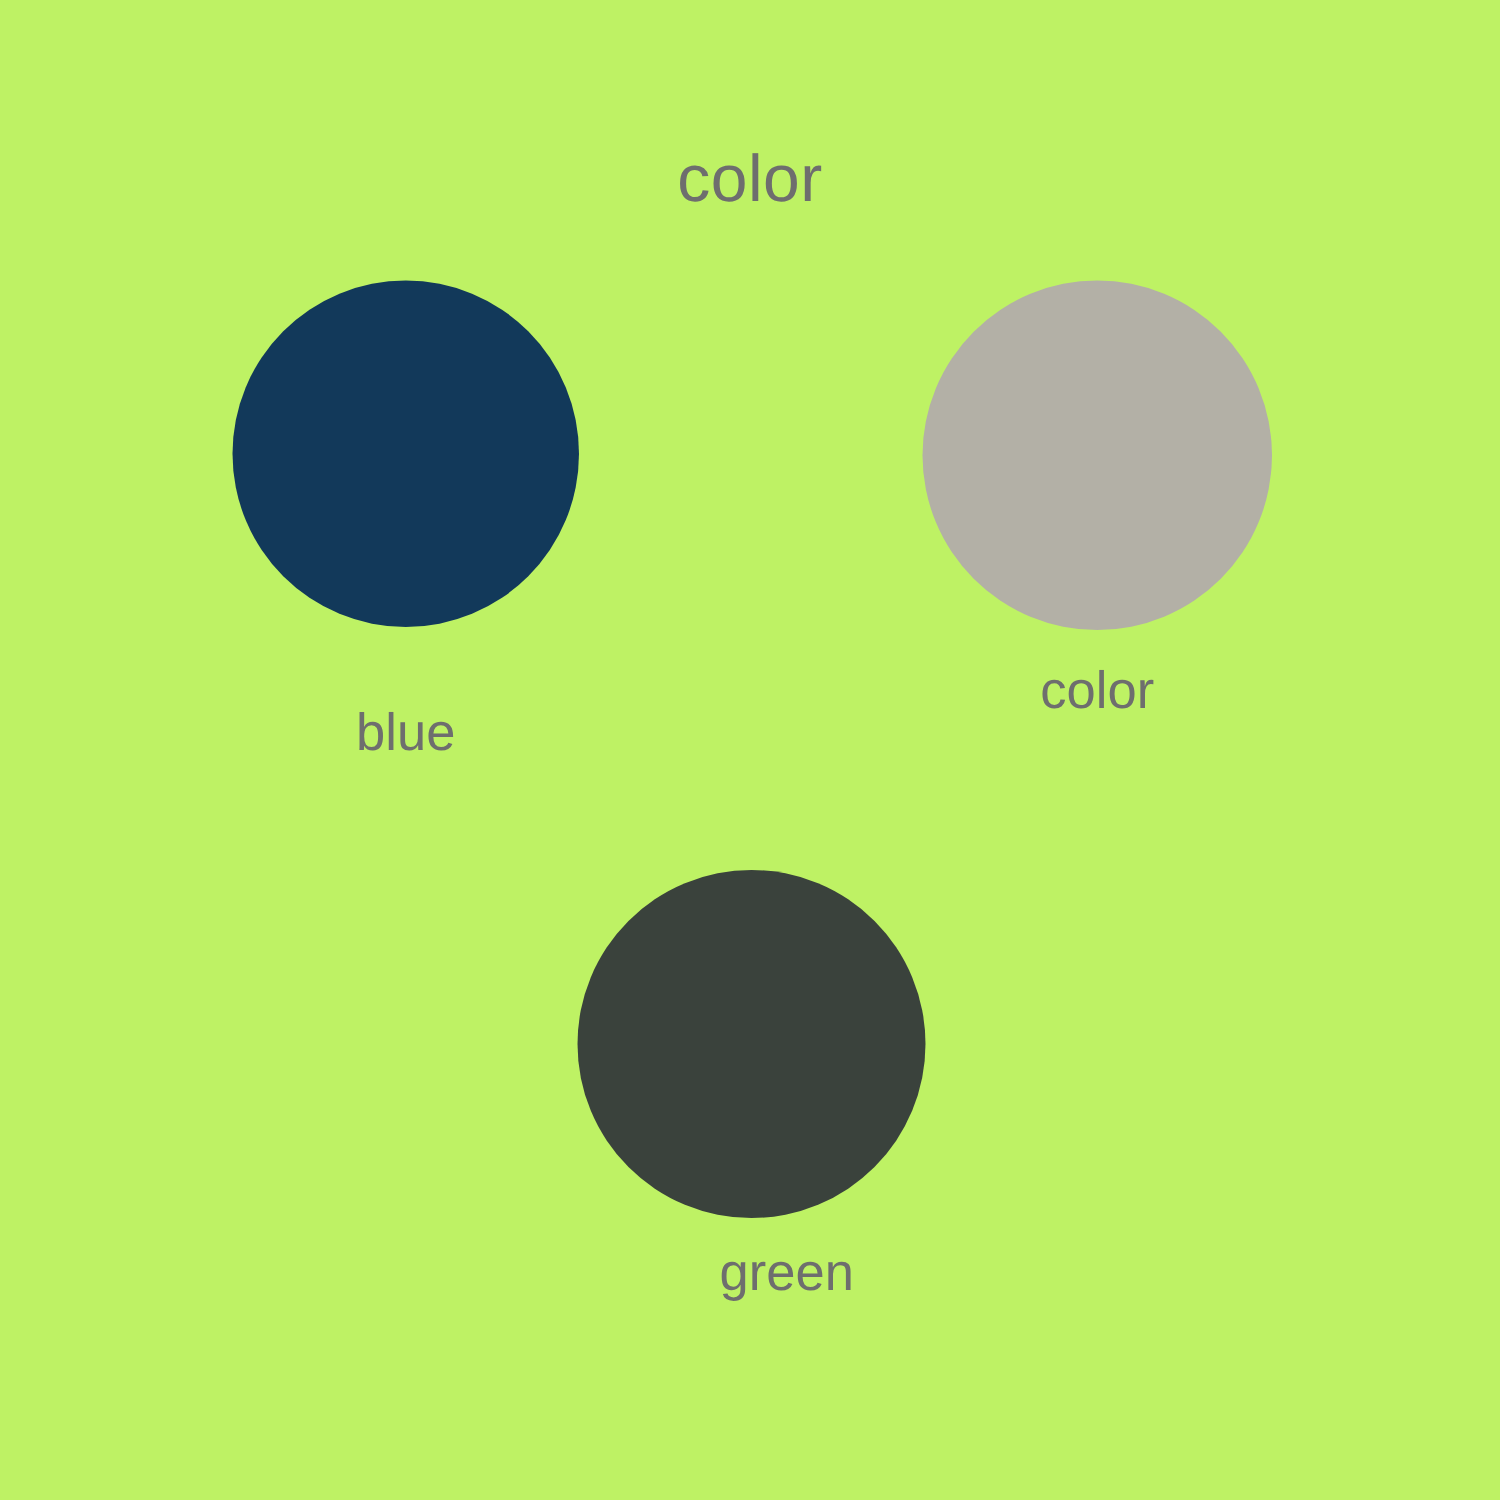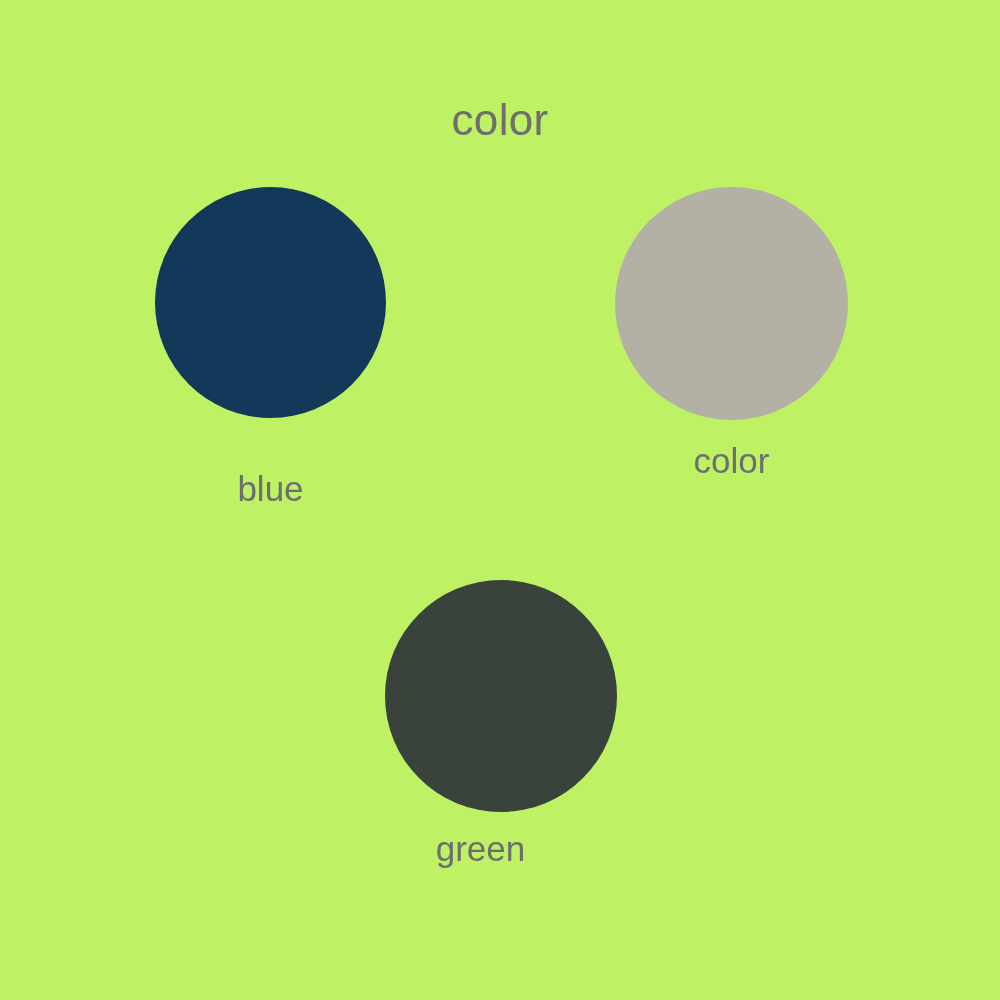--- a/index.html
+++ b/index.html
@@ -91,21 +91,21 @@
 
   
   #swatch-green .swatch-dot {
     left: 385px;
     top: 580px;
     width: 232px;
     height: 232px;
     background: #3a423c;
   }
   #swatch-green .swatch-label {
-    left: 360px;
+    left: 404px;
     top: 828px;
     width: 241px;
   }
 </style>
 </head>
 <body>
 
 <div id="swatch-figure" style="background: #bef264;">
 
   <div class="figure-title" style="color: rgb(110, 110, 110);">color</div>

